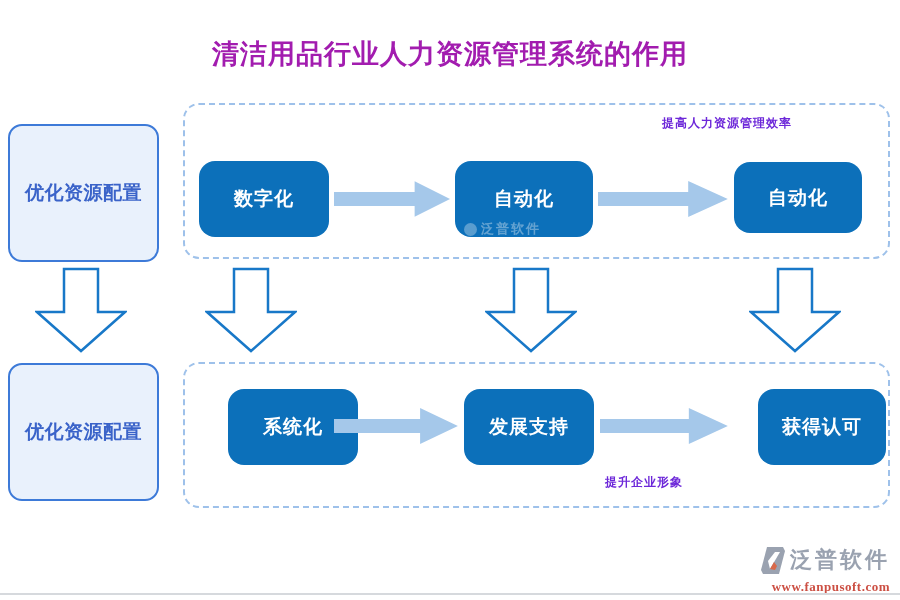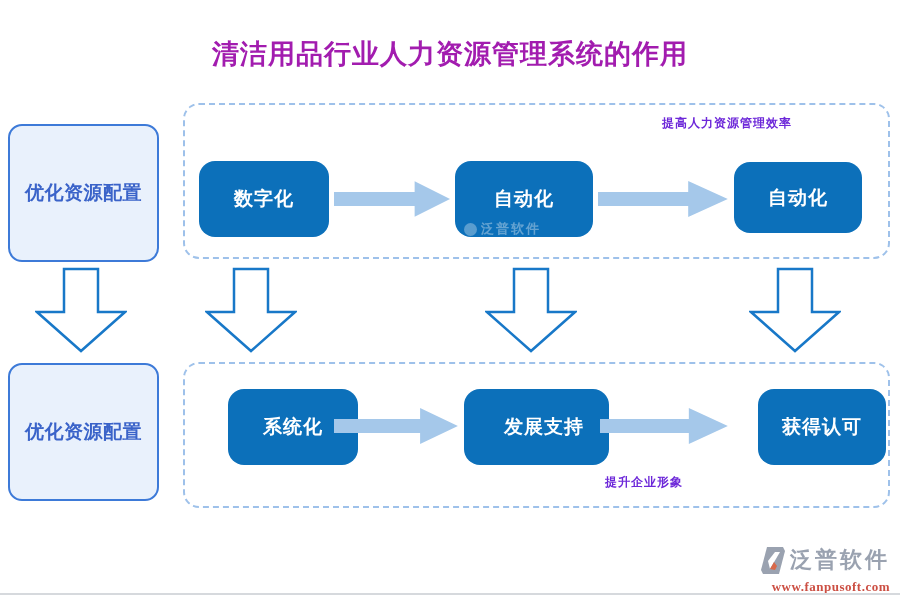--- a/index.html
+++ b/index.html
@@ -131,21 +131,21 @@
 </div>
 
 <div class="step-box" style="left:199px;top:389px;width:130px;margin-left:29px;">
   <span>系统化</span>
 </div>
 
 <svg class="svg-abs" style="left:334px;top:406px;" width="126" height="40" viewBox="0 0 120 40" preserveAspectRatio="none">
   <polygon points="0,13 82,13 82,2 118,20 82,38 82,27 0,27" fill="#a5c8ea"></polygon>
 </svg>
 
-<div class="step-box" style="left:464px;top:389px;width:130px;padding-left:15px;">
+<div class="step-box" style="left:464px;top:389px;width:130px;">
   <span>发展支持</span>
 </div>
 
 <svg class="svg-abs" style="left:600px;top:406px;" width="130" height="40" viewBox="0 0 120 40" preserveAspectRatio="none">
   <polygon points="0,13 82,13 82,2 118,20 82,38 82,27 0,27" fill="#a5c8ea"></polygon>
 </svg>
 
 <div class="step-box" style="left:734px;top:389px;width:128px;margin-left:24px;">
   <span>获得认可</span>
 </div>

